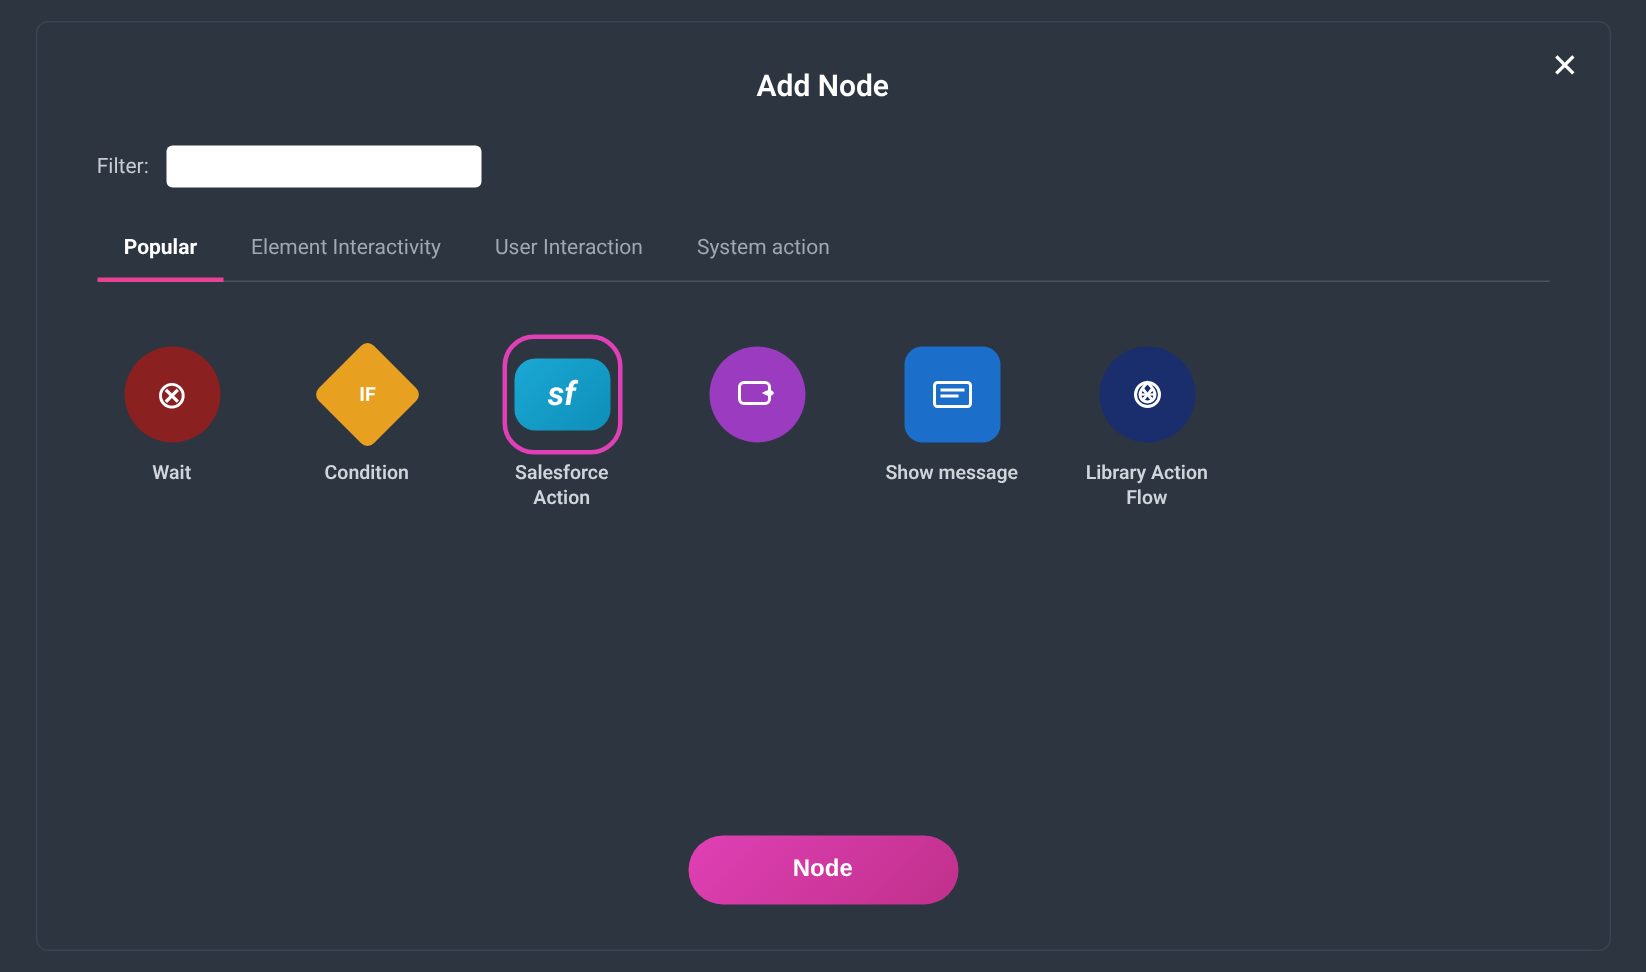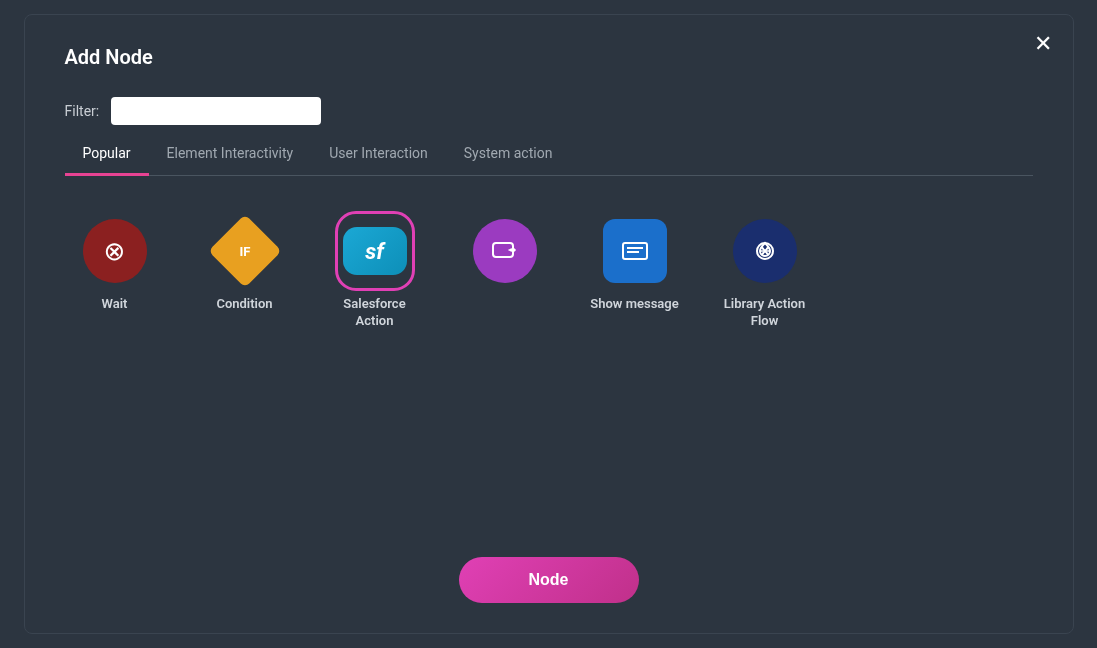--- a/index.html
+++ b/index.html
@@ -28,31 +28,31 @@
       top: 18px;
       right: 20px;
       background: none;
       border: none;
       color: #fff;
       font-size: 22px;
       cursor: pointer;
       line-height: 1;
     }
     .modal-title {
-      text-align: left;
+      text-align: center;
       color: #ffffff;
       font-size: 20px;
       font-weight: 600;
       margin-bottom: 28px;
     }
     .filter-row {
       display: flex;
       align-items: center;
       gap: 12px;
-      margin-bottom: 12px;
+      margin-bottom: 24px;
     }
     .filter-label {
       color: #c8cdd3;
       font-size: 14px;
     }
     .filter-input {
       background: #ffffff;
       border: none;
       border-radius: 4px;
       padding: 6px 12px;
@@ -71,21 +71,21 @@
       color: #a0a8b0;
       font-size: 14px;
       cursor: pointer;
       border-bottom: 3px solid transparent;
       margin-bottom: -1px;
       white-space: nowrap;
     }
     .tab.active {
       color: #ffffff;
       border-bottom: 3px solid #e84393;
-      font-weight: 400;
+      font-weight: 700;
     }
     .nodes-grid {
       display: flex;
       gap: 30px;
       align-items: flex-start;
       justify-content: flex-start;
       padding: 10px 0;
     }
     .node-item {
       display: flex;

